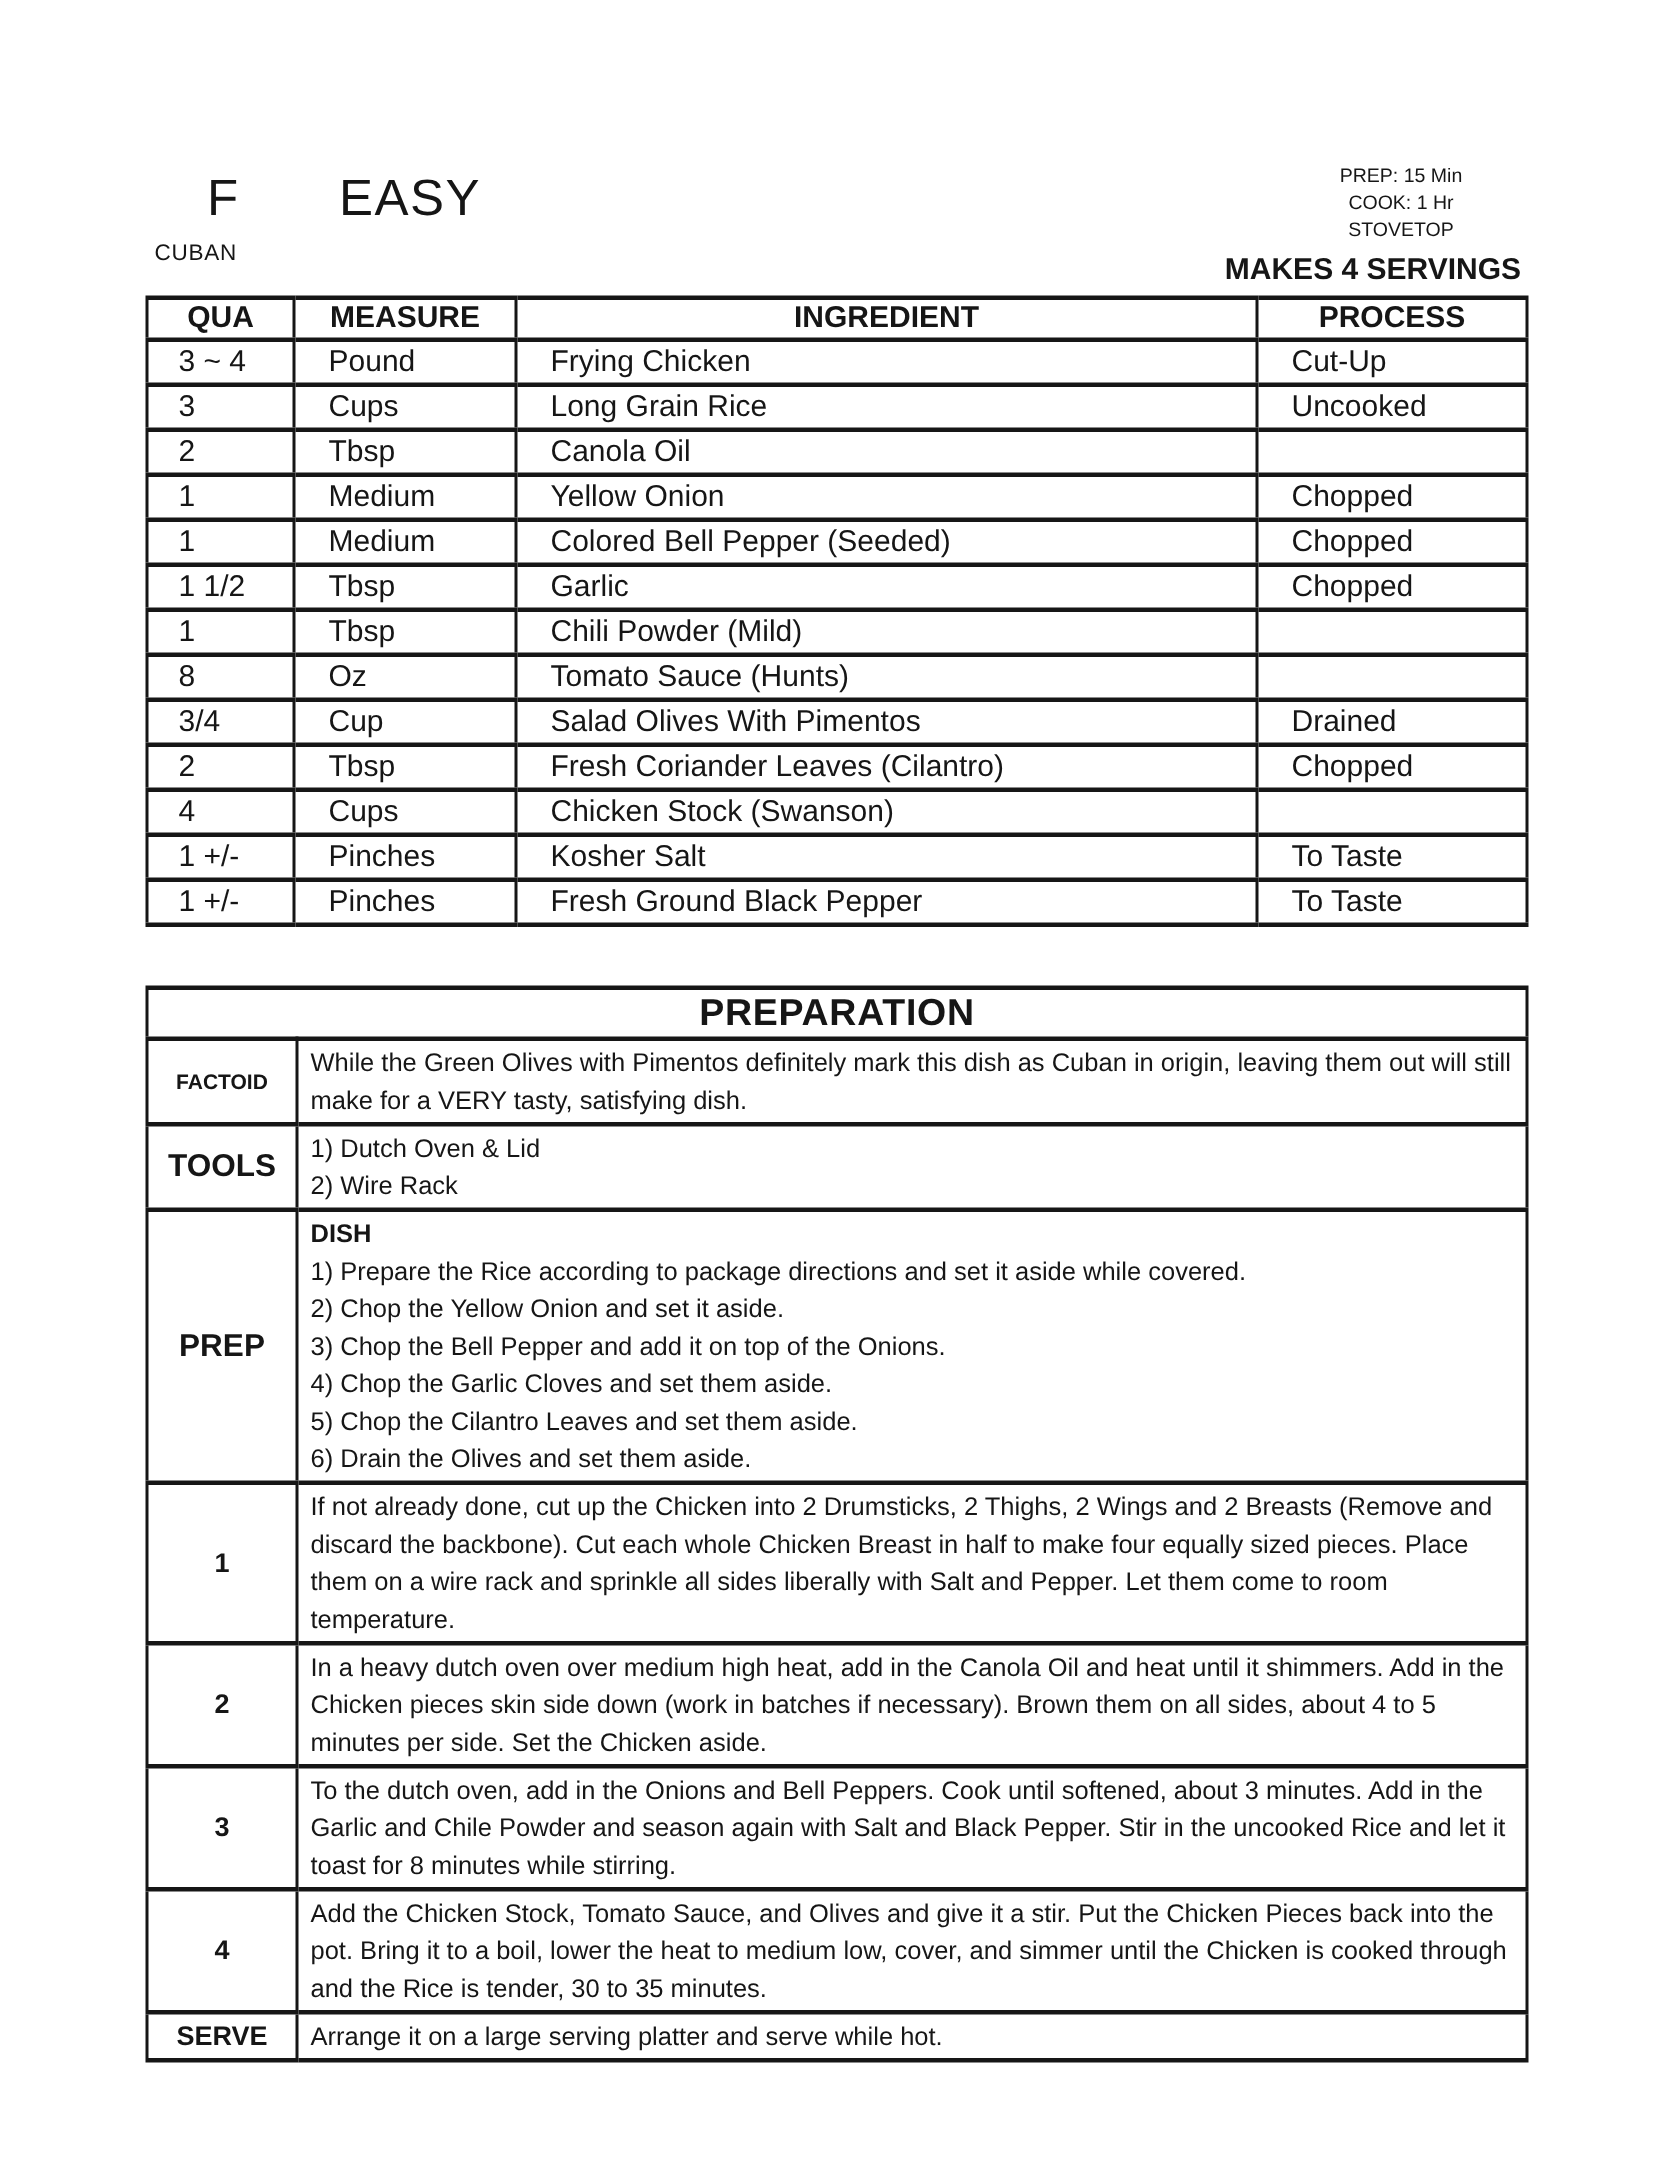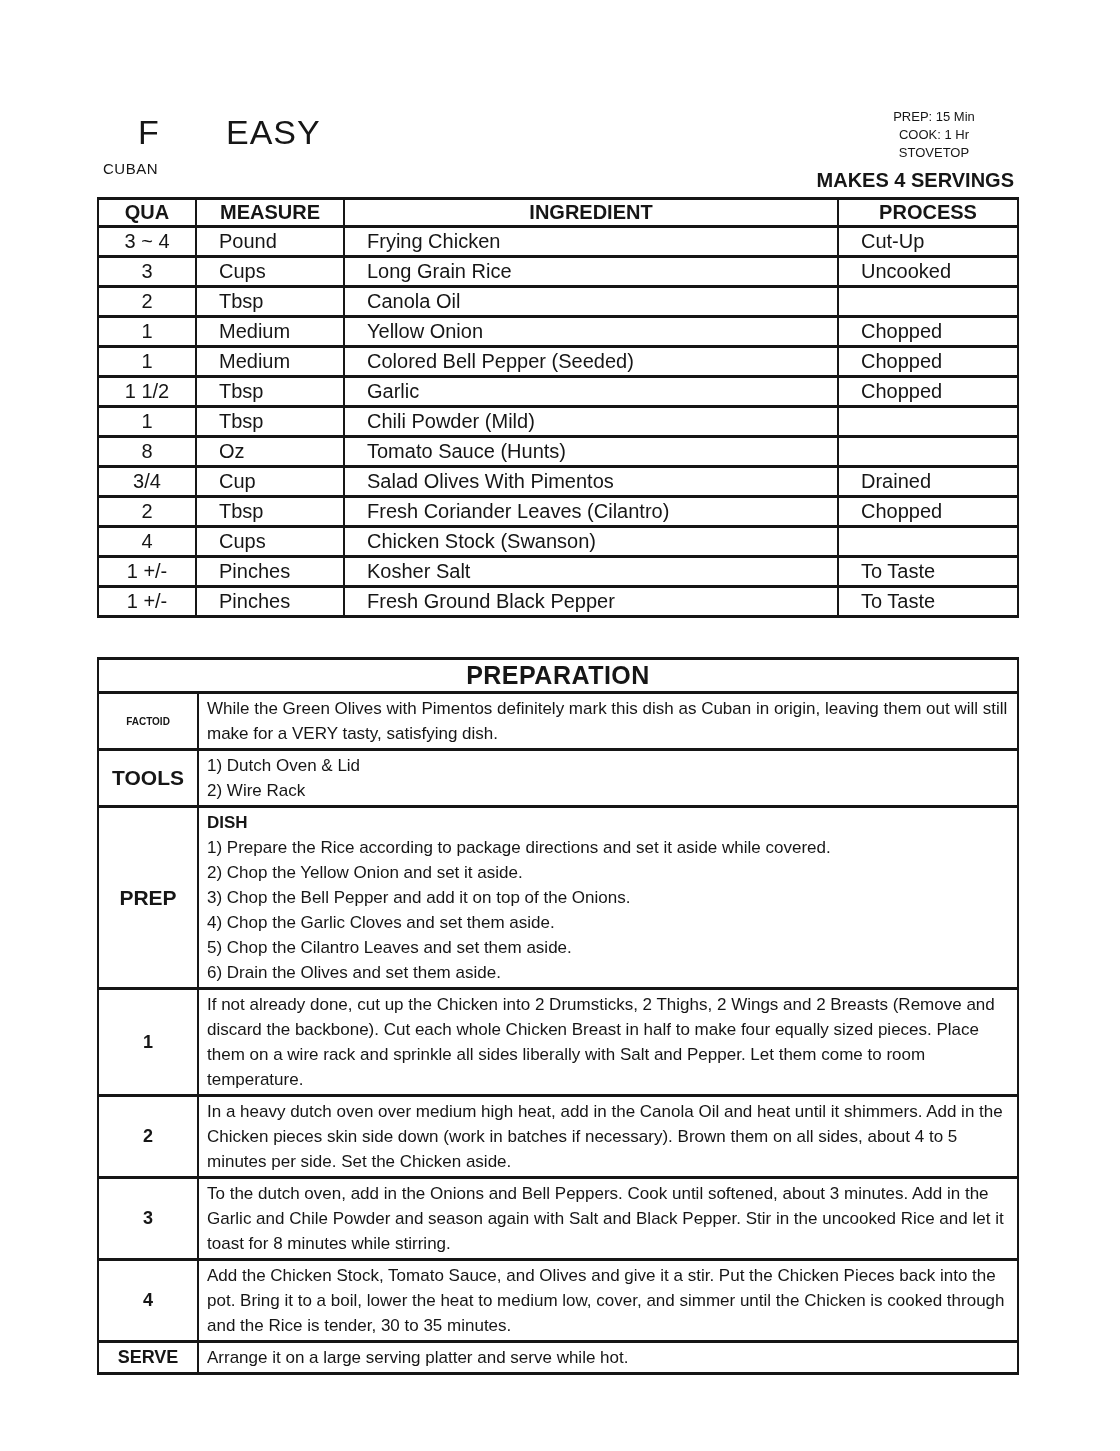--- a/index.html
+++ b/index.html
@@ -62,33 +62,33 @@
   
   table.ing { top: 197px; }
   .ing th {
     font-size: 20px; font-weight: bold; text-align: center;
     height: 28px; padding: 0 4px;
   }
   .ing td {
     font-size: 20px; height: 30px; padding: 0 22px;
     white-space: nowrap; text-align: left; vertical-align: middle;
   }
-  .ing td.qua { text-align: center; padding: 0 20px; }
+  .ing td.qua { text-align: left; padding: 0 20px; }
 
   
   table.prep { top: 657px; }
   .prep td.title-cell {
     font-size: 25px; font-weight: bold; text-align: center;
     height: 32px; letter-spacing: 0.5px;
   }
   .prep td.label {
     text-align: center; vertical-align: middle; font-weight: bold;
     padding: 0 2px;
   }
-  .prep td.label.sm { font-size: 10px; }
+  .prep td.label.sm { font-size: 14px; }
   .prep td.label.lg { font-size: 21px; }
   .prep td.label.md { font-size: 18px; }
   .prep td.content {
     vertical-align: middle; font-size: 17px; line-height: 25px;
     padding: 2px 8px; text-align: left;
   }
   .prep .bold-line { font-weight: bold; }
 </style>
 </head>
 <body>

